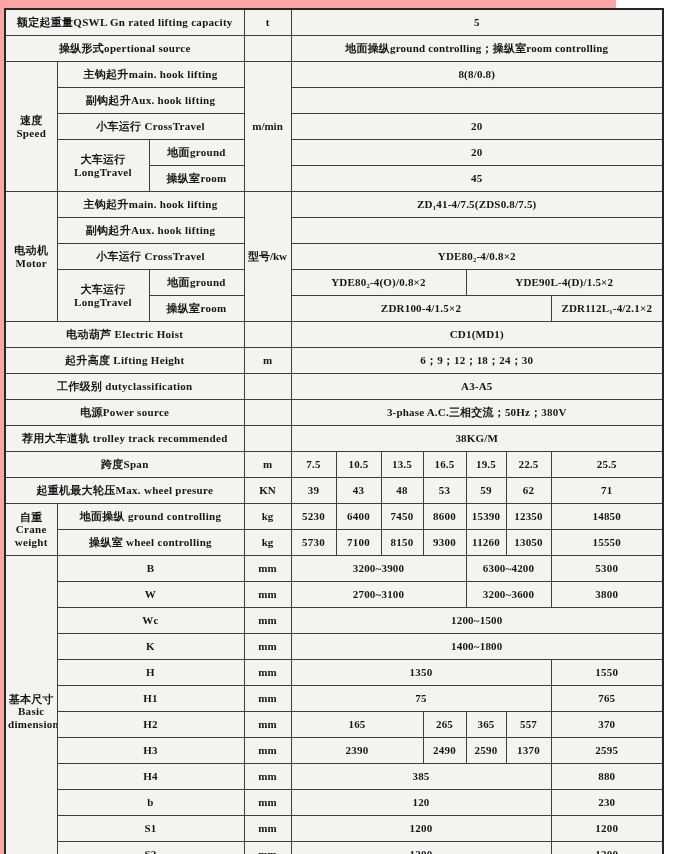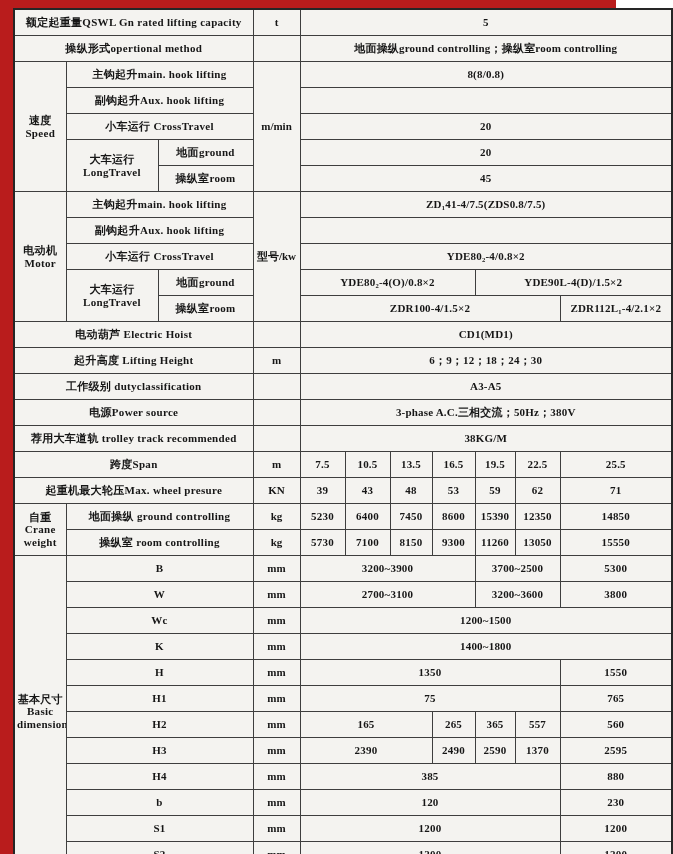--- a/index.html
+++ b/index.html
@@ -1,21 +1,21 @@
 <!DOCTYPE html>
 <html><head>
 <meta charset="utf-8">
 <style>
   html, body { margin: 0; padding: 0; }
   .page {
     width: 616px;
     height: 854px;
-    background: #b91c1c;
+    background: #fca5a5;
     box-sizing: border-box;
-    padding: 8px 13px;
+    padding: 8px 4px;
     font-family: "Liberation Serif", serif;
   }
   table.spec {
     width: 658px;
     border-collapse: collapse;
     table-layout: fixed;
     border: 2px solid #262626;
     background: #f4f3f0;
     color: #161616;
     font-weight: bold;
@@ -54,21 +54,21 @@
     </colgroup>
 
     <tbody>
         <tr>
       <td colspan="3" class="label-cell">额定起重量QSWL Gn rated lifting capacity</td>
       <td class="unit-cell">t</td>
       <td colspan="7" class="value-cell">5</td>
     </tr>
 
     <tr>
-      <td colspan="3" class="label-cell">操纵形式opertional method</td>
+      <td colspan="3" class="label-cell">操纵形式opertional source</td>
       <td class="unit-cell"></td>
       <td colspan="7" class="value-cell">地面操纵ground controlling；操纵室room controlling</td>
     </tr>
 
     <tr>
       <td rowspan="5" class="group-cell">速度
 Speed</td>
       <td colspan="2" class="label-cell">主钩起升main. hook lifting</td>
       <td rowspan="5" class="unit-cell">m/min</td>
       <td colspan="7" class="value-cell">8(8/0.8)</td>
@@ -178,39 +178,39 @@
       <td class="unit-cell">kg</td>
       <td class="value-cell">5230</td>
       <td class="value-cell">6400</td>
       <td class="value-cell">7450</td>
       <td class="value-cell">8600</td>
       <td class="value-cell">15390</td>
       <td class="value-cell">12350</td>
       <td class="value-cell">14850</td>
     </tr>
     <tr>
-      <td colspan="2" class="label-cell">操纵室 room controlling</td>
+      <td colspan="2" class="label-cell">操纵室 wheel controlling</td>
       <td class="unit-cell">kg</td>
       <td class="value-cell">5730</td>
       <td class="value-cell">7100</td>
       <td class="value-cell">8150</td>
       <td class="value-cell">9300</td>
       <td class="value-cell">11260</td>
       <td class="value-cell">13050</td>
       <td class="value-cell">15550</td>
     </tr>
 
     <tr>
       <td rowspan="12" class="group-cell">基本尺寸
 Basic
 dimensions</td>
       <td colspan="2" class="label-cell">B</td>
       <td class="unit-cell">mm</td>
       <td colspan="4" class="value-cell">3200~3900</td>
-      <td colspan="2" class="value-cell">3700~2500</td>
+      <td colspan="2" class="value-cell">6300~4200</td>
       <td class="value-cell">5300</td>
     </tr>
     <tr>
       <td colspan="2" class="label-cell">W</td>
       <td class="unit-cell">mm</td>
       <td colspan="4" class="value-cell">2700~3100</td>
       <td colspan="2" class="value-cell">3200~3600</td>
       <td class="value-cell">3800</td>
     </tr>
     <tr>
@@ -235,21 +235,21 @@
       <td colspan="6" class="value-cell">75</td>
       <td class="value-cell">765</td>
     </tr>
     <tr>
       <td colspan="2" class="label-cell">H2</td>
       <td class="unit-cell">mm</td>
       <td colspan="3" class="value-cell">165</td>
       <td class="value-cell">265</td>
       <td class="value-cell">365</td>
       <td class="value-cell">557</td>
-      <td class="value-cell">560</td>
+      <td class="value-cell">370</td>
     </tr>
     <tr>
       <td colspan="2" class="label-cell">H3</td>
       <td class="unit-cell">mm</td>
       <td colspan="3" class="value-cell">2390</td>
       <td class="value-cell">2490</td>
       <td class="value-cell">2590</td>
       <td class="value-cell">1370</td>
       <td class="value-cell">2595</td>
     </tr>

